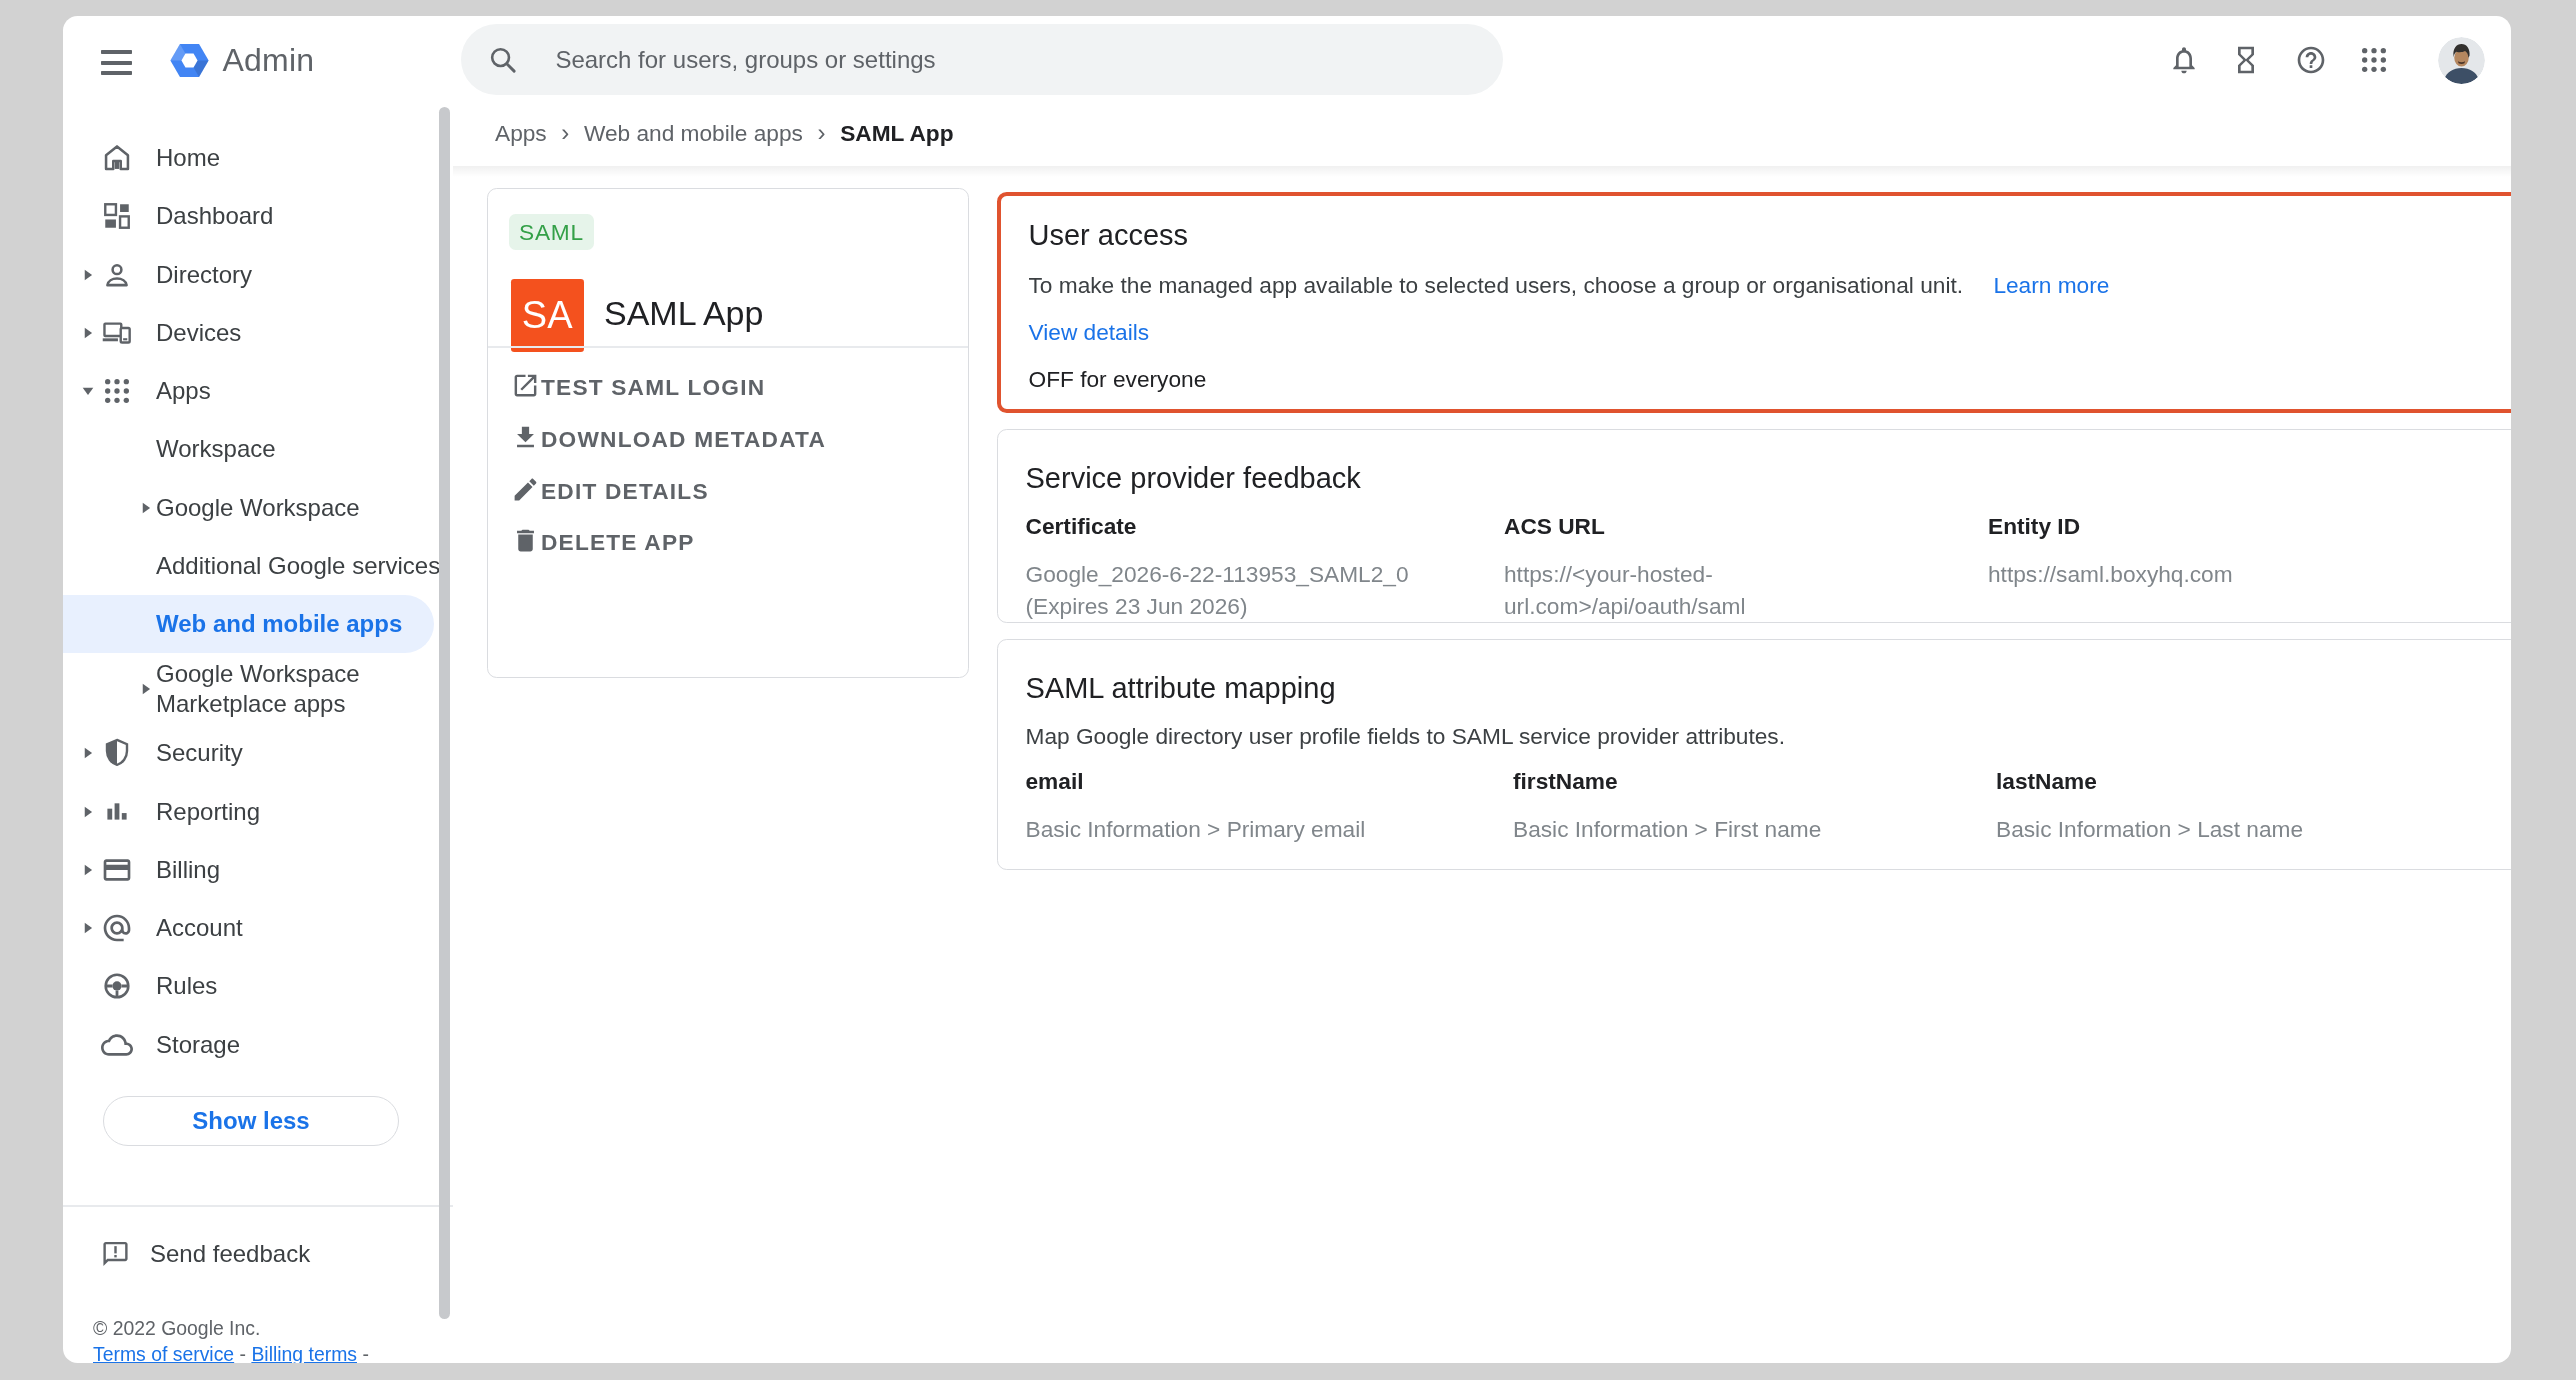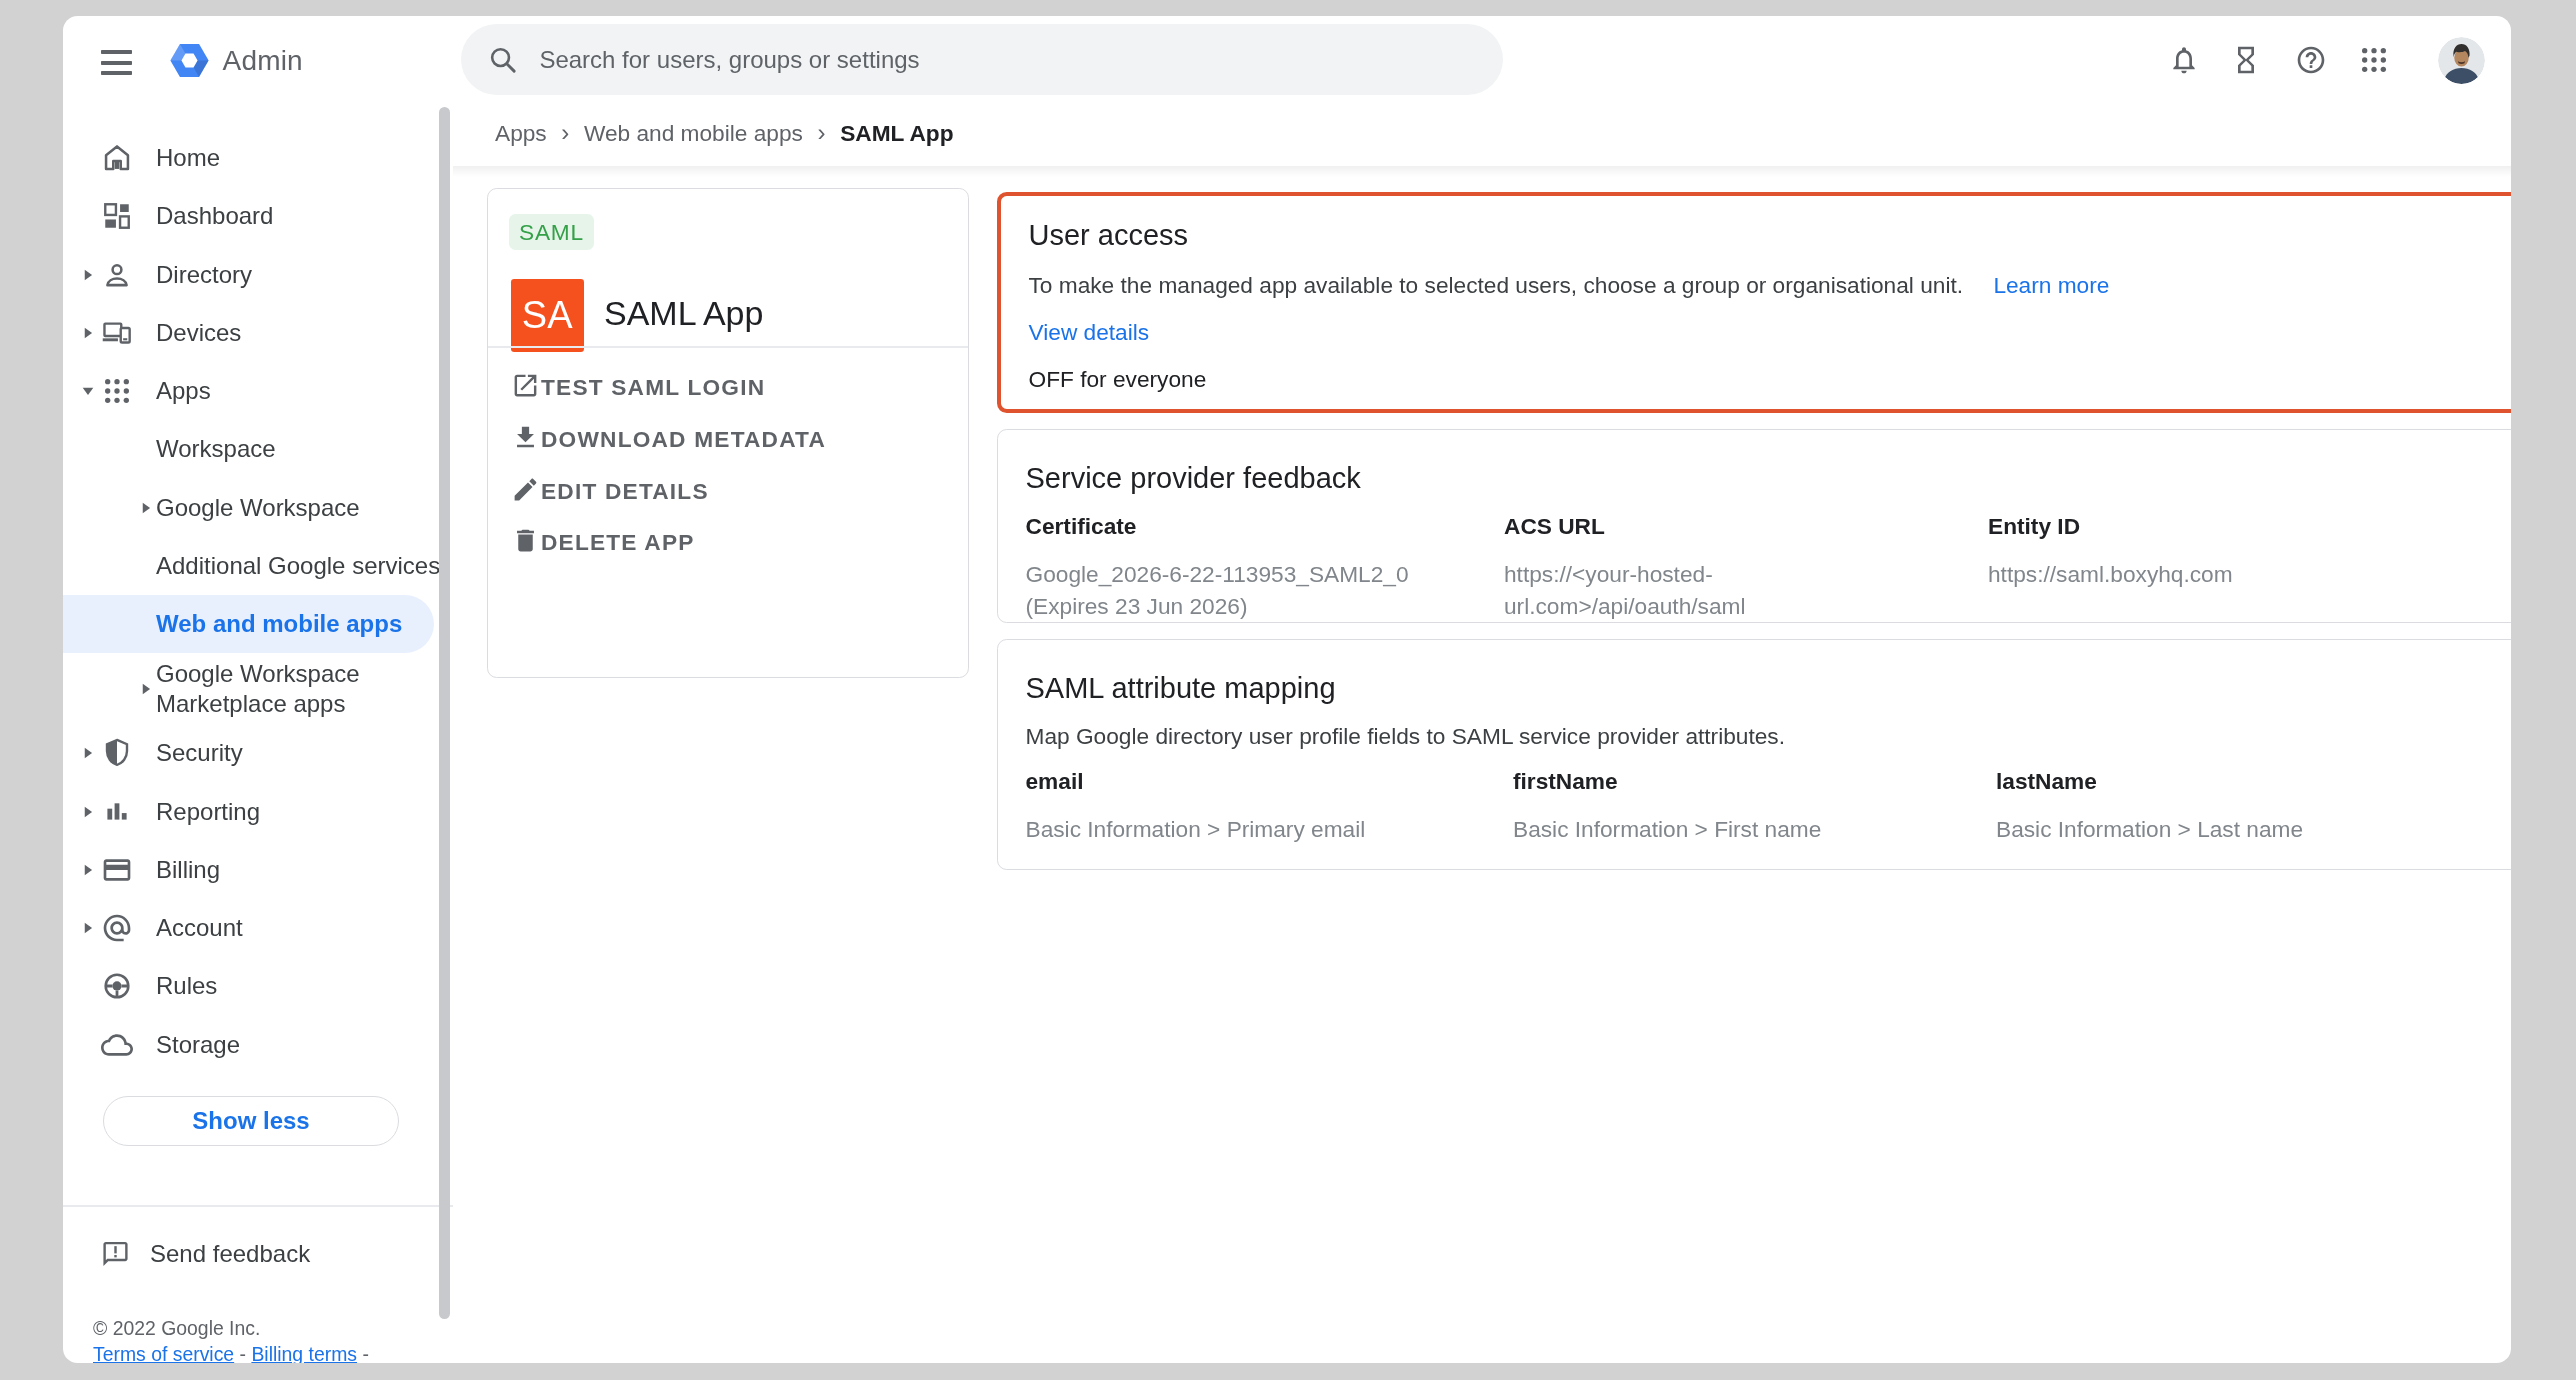--- a/index.html
+++ b/index.html
@@ -11,24 +11,24 @@
   }
   .window{
     position:absolute;left:63px;top:16px;width:2448px;height:1347px;
     background:#ffffff;border-radius:14.6px;overflow:hidden;
   }
   
   .hamburger{position:absolute;left:38px;top:34px;width:31px;height:26px;cursor:pointer;}
   .hamburger span{display:block;width:31px;height:4px;background:#5f6368;border-radius:0.8px;margin-bottom:6.5px;}
   .logo{position:absolute;left:104px;top:22px;display:flex;align-items:center;}
   .logo svg{width:45px;height:45px;}
-  .logo .brand{font-size:28px;color:#5f6368;margin-left:10.5px;letter-spacing:0.2px;}
+  .logo .brand{font-size:32px;color:#5f6368;margin-left:10.5px;letter-spacing:0.2px;}
   .searchbar{
     position:absolute;left:398px;top:8px;width:1042px;height:71px;
-    background:#f1f3f4;border-radius:36px;display:flex;align-items:center;
+    background:#f1f3f4;border-radius:36px;display:flex;align-items:center;gap:16px;
   }
   .searchbar svg{width:31px;height:31px;margin-left:26px;flex:none;}
   .searchbar input{
     border:none;outline:none;background:transparent;margin-left:19.4px;width:890px;
     font-size:24px;color:#202124;font-family:"Liberation Sans",sans-serif;
   }
   .searchbar input::placeholder{color:#5f6368;opacity:1;}
   .topicon{position:absolute;top:28px;width:32px;height:32px;cursor:pointer;}
   .topicon svg{width:32px;height:32px;}
   .avatar{position:absolute;left:2375px;top:21px;width:47px;height:47px;border-radius:50%;overflow:hidden;cursor:pointer;}

